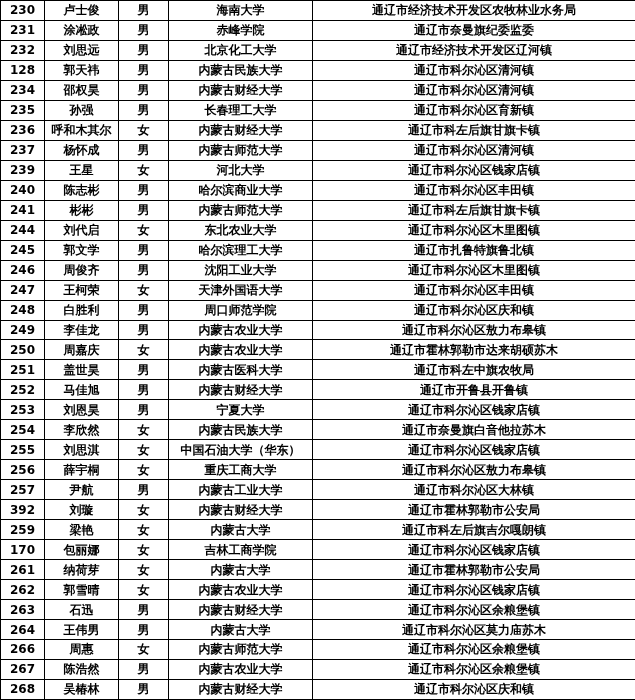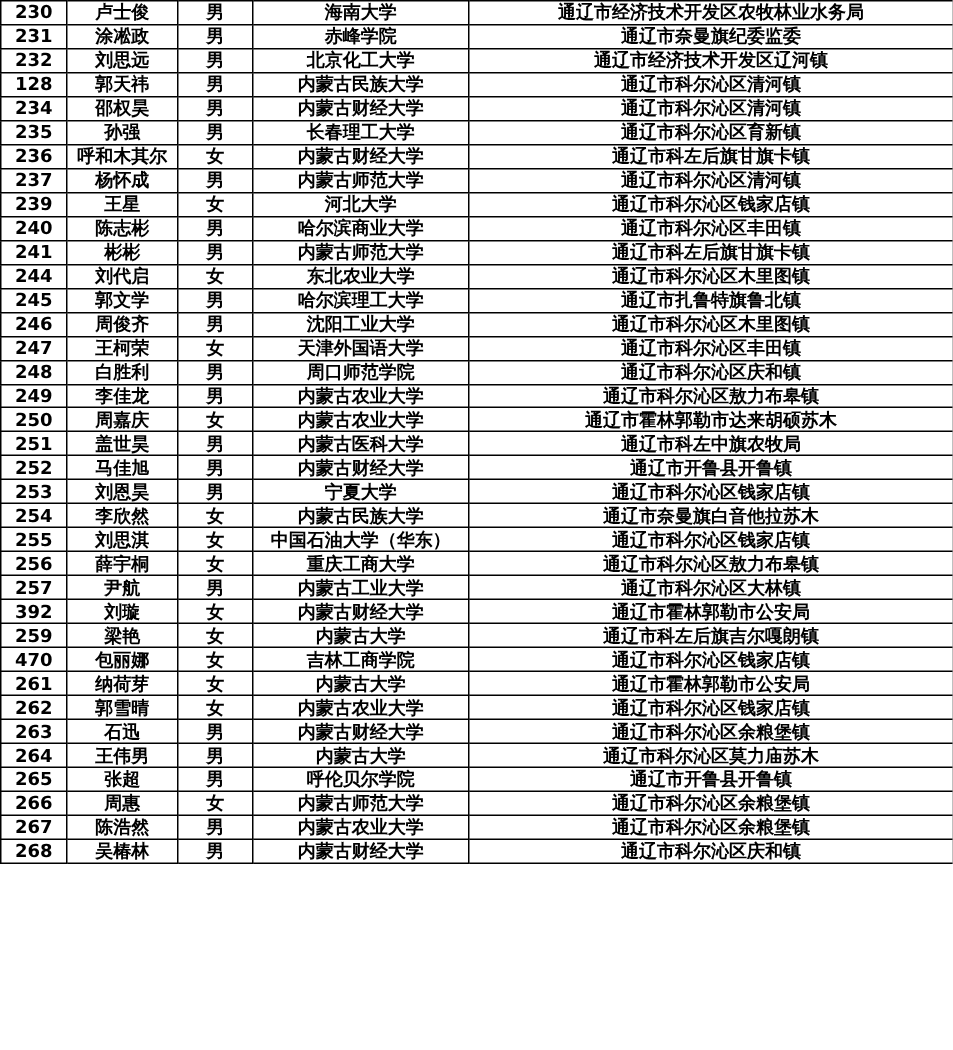--- a/index.html
+++ b/index.html
@@ -8,21 +8,21 @@
     background: #ffffff;
   }
   body {
     width: 635px;
     height: 700px;
     overflow: hidden;
     font-family: "DejaVu Sans", sans-serif;
   }
   table.roster {
     width: 635px;
-    height: 576px;
+    height: 700px;
     border-collapse: collapse;
     table-layout: fixed;
     background: #ffffff;
   }
   table.roster td {
     border: 1px solid #000000;
     padding: 0 1px;
     text-align: center;
     vertical-align: middle;
     font-size: 12px;
@@ -233,21 +233,21 @@
     <td>通辽市霍林郭勒市公安局</td>
   </tr>
       <tr>
     <td>259</td>
     <td>梁艳</td>
     <td>女</td>
     <td>内蒙古大学</td>
     <td>通辽市科左后旗吉尔嘎朗镇</td>
   </tr>
       <tr>
-    <td>470</td>
+    <td>170</td>
     <td>包丽娜</td>
     <td>女</td>
     <td>吉林工商学院</td>
     <td>通辽市科尔沁区钱家店镇</td>
   </tr>
       <tr>
     <td>261</td>
     <td>纳荷芽</td>
     <td>女</td>
     <td>内蒙古大学</td>
@@ -266,27 +266,20 @@
     <td>男</td>
     <td>内蒙古财经大学</td>
     <td>通辽市科尔沁区余粮堡镇</td>
   </tr>
       <tr>
     <td>264</td>
     <td>王伟男</td>
     <td>男</td>
     <td>内蒙古大学</td>
     <td>通辽市科尔沁区莫力庙苏木</td>
-  </tr>
-      <tr>
-    <td>265</td>
-    <td>张超</td>
-    <td>男</td>
-    <td>呼伦贝尔学院</td>
-    <td>通辽市开鲁县开鲁镇</td>
   </tr>
       <tr>
     <td>266</td>
     <td>周惠</td>
     <td>女</td>
     <td>内蒙古师范大学</td>
     <td>通辽市科尔沁区余粮堡镇</td>
   </tr>
       <tr>
     <td>267</td>

